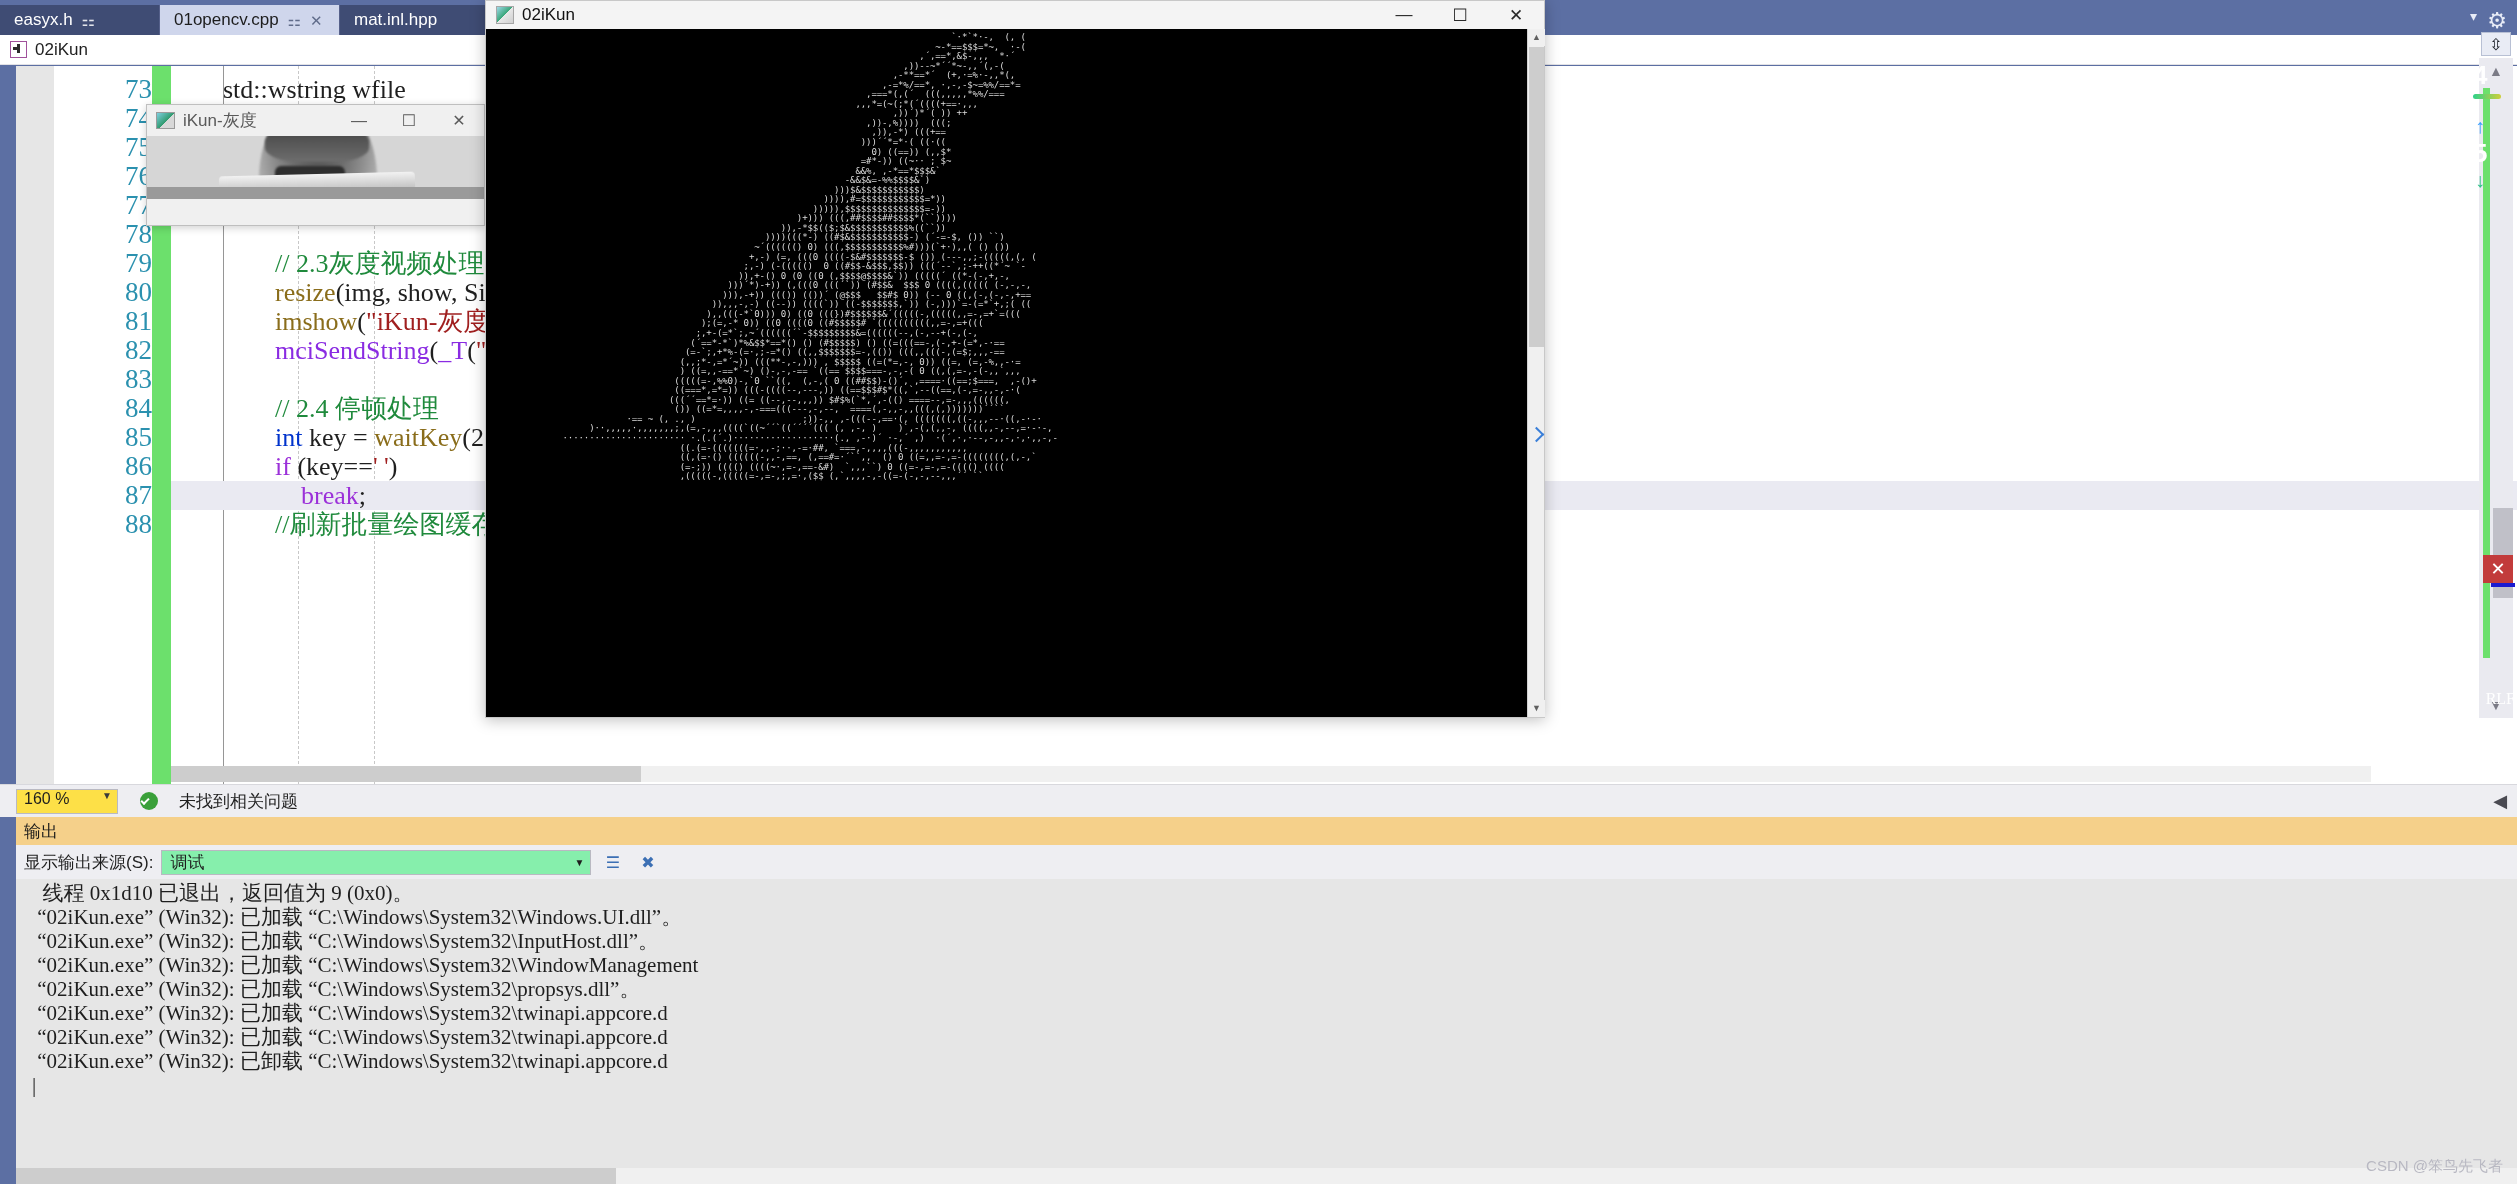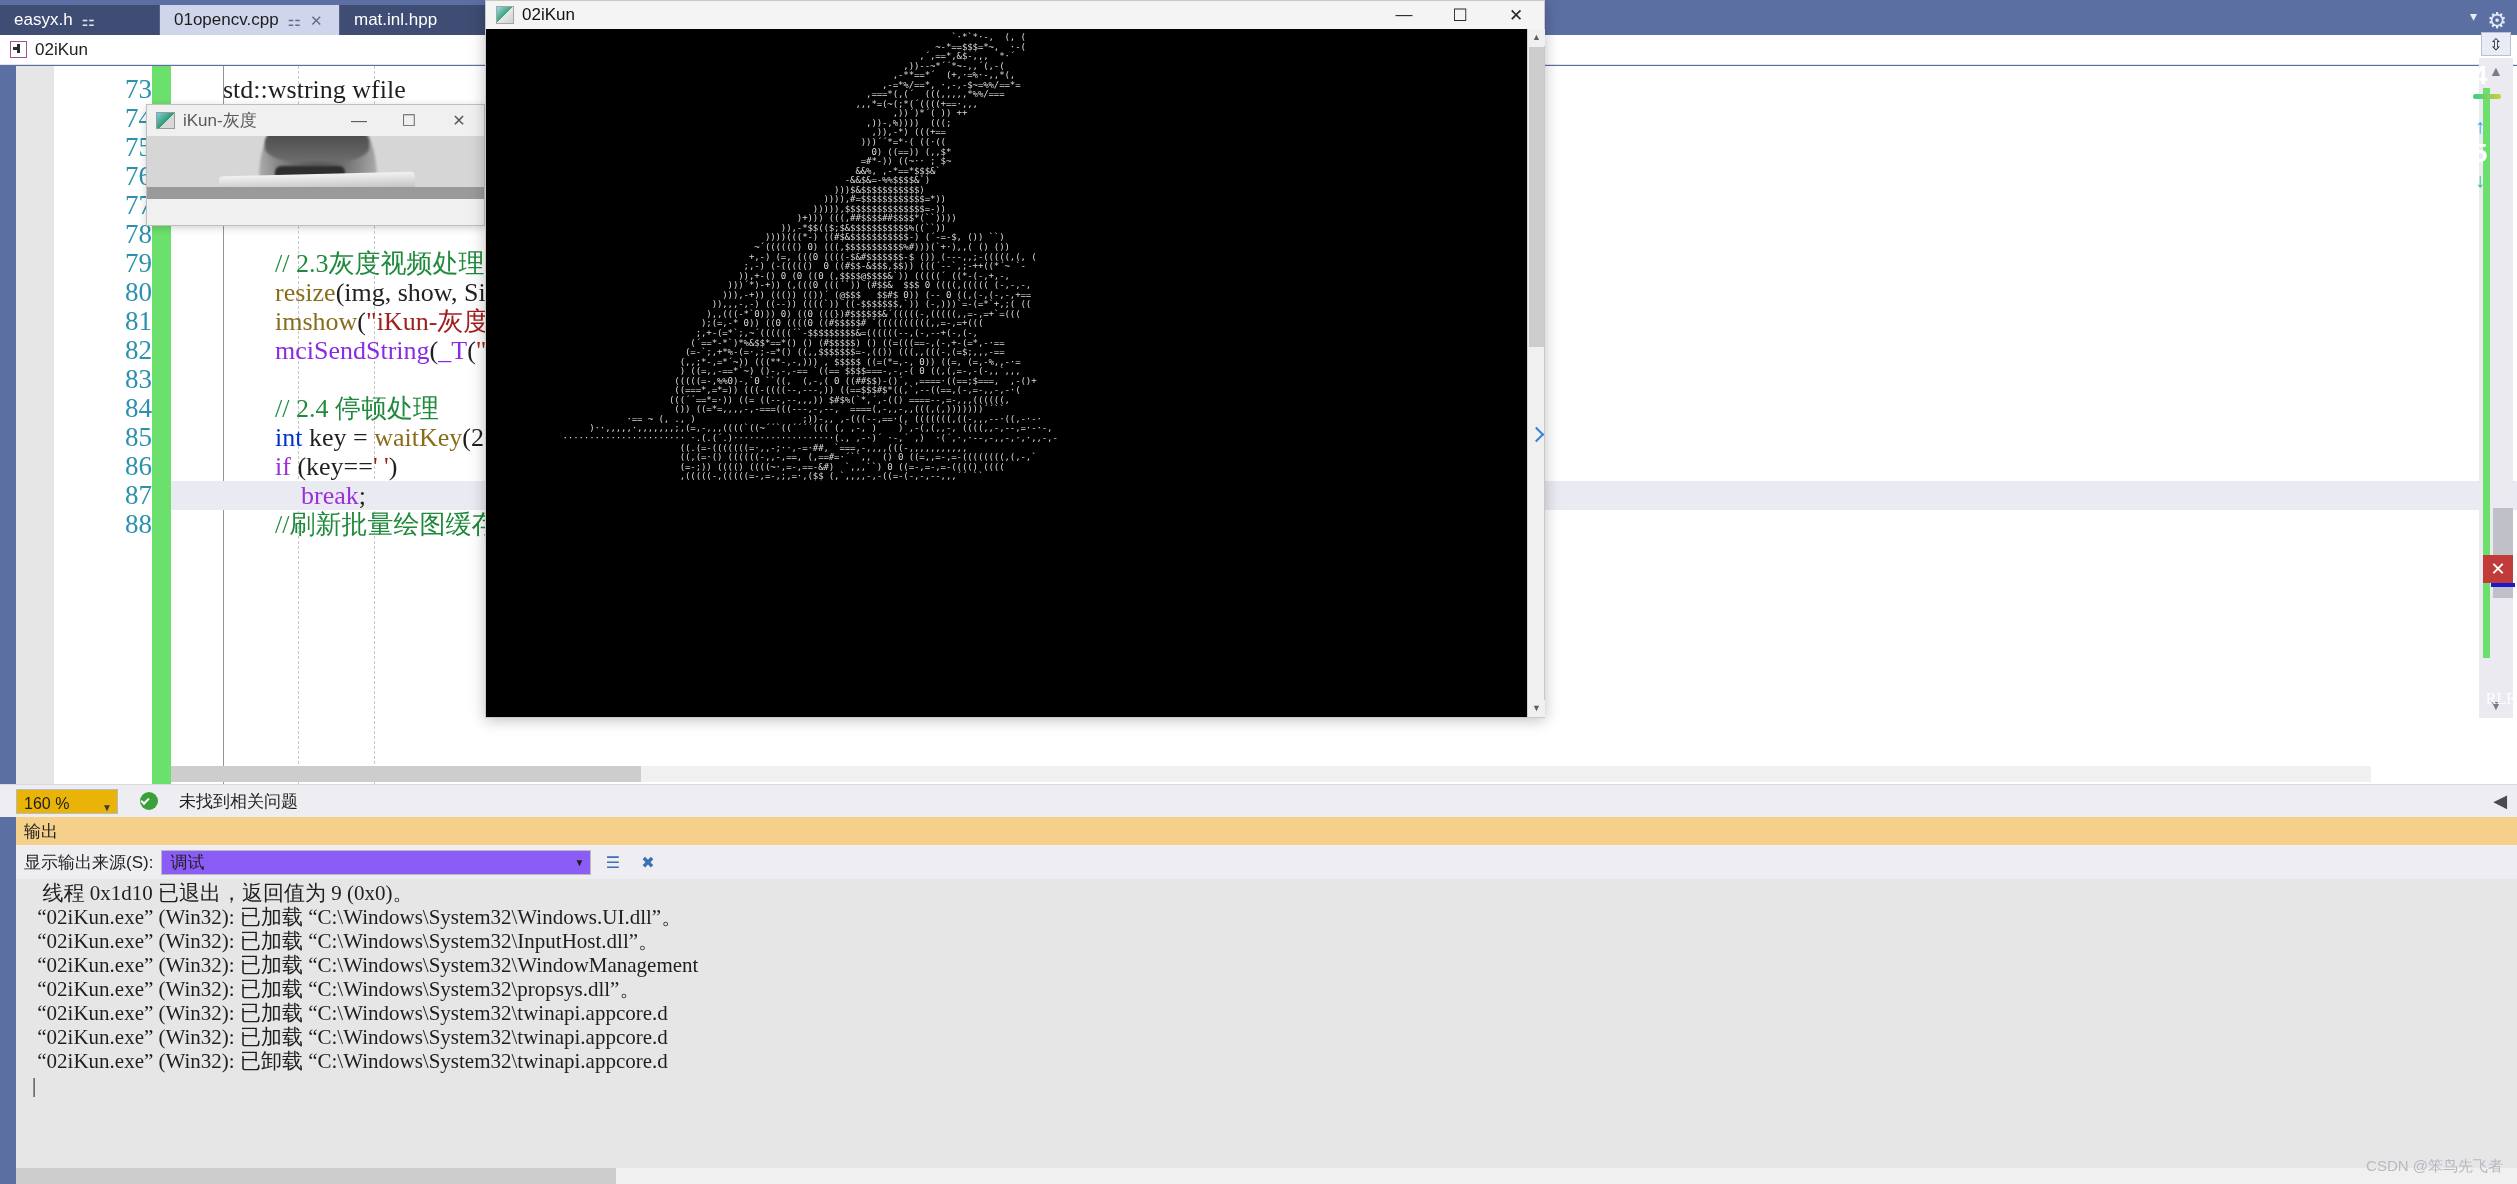--- a/index.html
+++ b/index.html
@@ -107,22 +107,22 @@
     position: absolute; left: 171px; top: 700px; width: 2200px; height: 16px;
     background: #f0f0f0;
   }
   .hscroll .thumb{ position:absolute; left:0; top:0; width:470px; height:16px; background:#cdcdcd; }
   .statusbar {
     position: absolute; left: 0; top: 784px; width: 2517px; height: 33px;
     background: #eeeef2; display: flex; align-items: center;
     border-top: 1px solid #d8d8dd; font-size: 17px; color: #1e1e1e;
   }
   .zoombox {
-    margin-left: 16px; width: 102px; height: 25px; background: #eab308;
-    border: 1px solid #b9b9c2; display: flex; align-items: flex-end;
+    margin-left: 16px; width: 102px; height: 25px; background: #fde047;
+    border: 1px solid #b9b9c2; display: flex; align-items: flex-start;
     justify-content: space-between; padding: 0 5px 0 7px; font-size: 16px;
   }
   .zoombox .cv { font-size: 10px; color: #3a3a3a; }
   .issue { display: flex; align-items: center; gap: 21px; margin-left: 22px; }
   .okcirc {
     width: 18px; height: 18px; border-radius: 50%; background: #3aa03a;
     position: relative; flex: 0 0 auto;
   }
   .okcirc:after{
     content:""; position:absolute; left:4px; top:8px; width:6px; height:3px;
@@ -140,21 +140,21 @@
     position: absolute; left: 16px; top: 0; width: 2501px; height: 28px;
     background: #f5d08a; display: flex; align-items: center;
     padding-left: 8px; font-size: 17px; color: #1a1a1a;
   }
   .out-toolbar {
     position: absolute; left: 16px; top: 28px; width: 2501px; height: 34px;
     background: #eeeef2; display: flex; align-items: center;
     padding-left: 8px; gap: 8px; font-size: 17px; color: #1e1e1e;
   }
   .out-select {
-    width: 430px; height: 25px; background: #8b5cf6; border: 1px solid #b9b9c2;
+    width: 430px; height: 25px; background: #86efac; border: 1px solid #b9b9c2;
     display: flex; align-items: center; justify-content: space-between;
     padding: 0 6px 0 8px; font-size: 17px; text-align: right;
   }
   .out-select .cv { font-size: 10px; }
   .out-iconbtn {
     width: 27px; height: 25px; display:flex; align-items:center; justify-content:center;
     color:#3c6fb4; font-size: 16px;
   }
   .out-body {
     position: absolute; left: 16px; top: 62px; width: 2501px; height: 305px;

